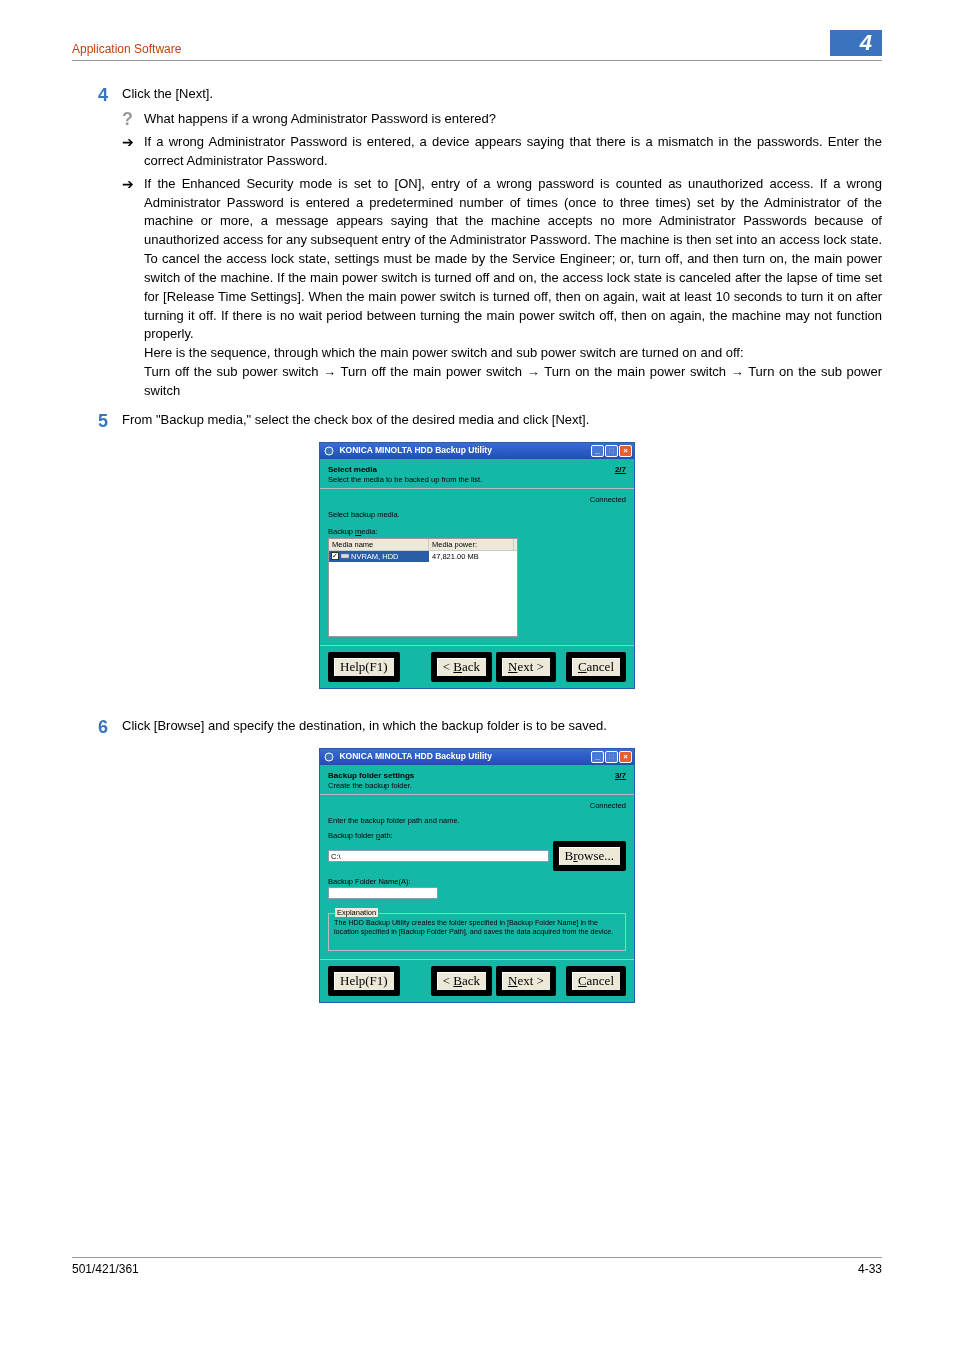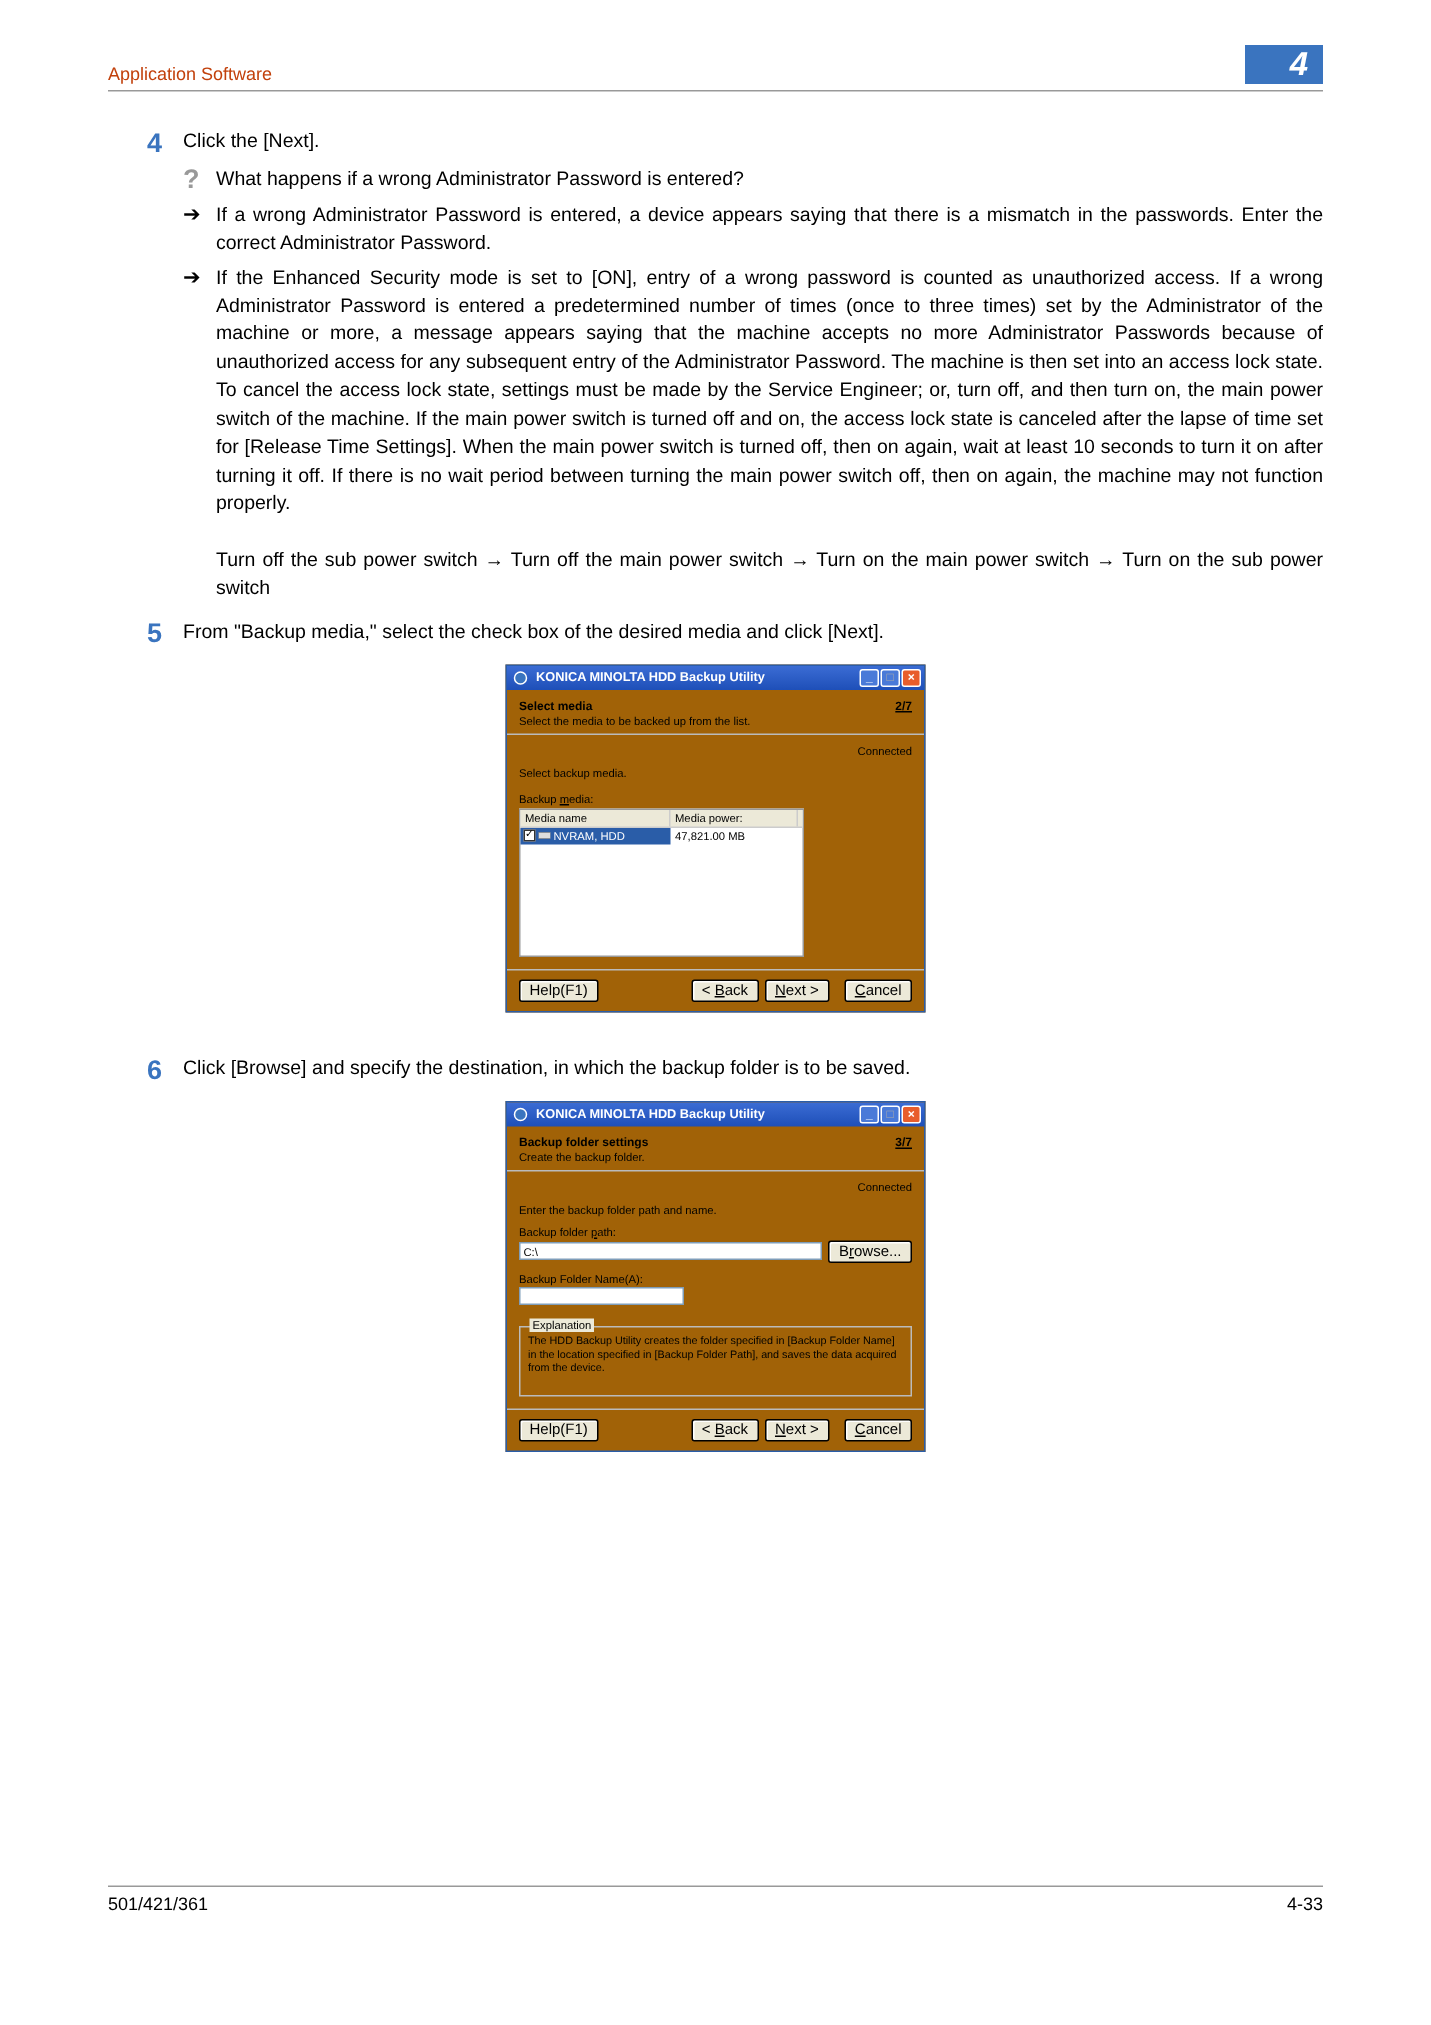--- a/index.html
+++ b/index.html
@@ -84,23 +84,23 @@
     color: #000;
     font-size: 14px;
     line-height: 1.2;
   }
   .screenshot-wrap {
     display: flex;
     justify-content: center;
     margin: 10px 0 28px 0;
   }
   .dialog {
-    width: 280px;
+    width: 316px;
     border: 1px solid #2a5da8;
-    background: #a16207;
+    background: #14b8a6;
     font-family: Tahoma, Arial, sans-serif;
     font-size: 8px;
   }
   .titlebar {
     background: linear-gradient(to bottom, #3b6cd4, #1e4fb8);
     color: #fff;
     display: flex;
     justify-content: space-between;
     align-items: center;
     padding: 2px 2px 2px 4px;
@@ -207,27 +207,28 @@
   .mr-size { padding: 1px 3px; }
   .dlg-buttons {
     border-top: 1px solid #bbb;
     padding: 6px 8px;
     display: flex;
     justify-content: space-between;
     align-items: center;
   }
   .win-btn {
     background: #ece9d8;
-    border: 1px solid #000000;
+    border: 6px solid #000000;
     border-radius: 2px;
-    font-size: 10px;
+    font-size: 13px;
     padding: 1px 6px;
     min-width: 40px;
     text-align: center;
     box-shadow: inset 1px 1px 0 #fff;
+    font-family: Liberation Serif, serif;
   }
   .btn-group-right {
     display: flex;
     gap: 4px;
   }
   .ul { text-decoration: underline; }
   .dlg3-body .field-label { font-size:7.5px; margin-top:6px; margin-bottom:1px; }
   .text-input {
     background: #fff;
     border: 1px solid #7f9db9;
@@ -288,21 +289,21 @@
 
   <div class="sub-row">
     <div class="sub-icon-col"><span class="arrow-icon">➔</span></div>
     <div class="sub-text">If a wrong Administrator Password is entered, a device appears saying that there is a mismatch in the passwords. Enter the correct Administrator Password.</div>
   </div>
 
   <div class="sub-row">
     <div class="sub-icon-col"><span class="arrow-icon">➔</span></div>
     <div class="sub-text">
       <span>If the Enhanced Security mode is set to [ON], entry of a wrong password is counted as unauthorized access. If a wrong Administrator Password is entered a predetermined number of times (once to three times) set by the Administrator of the machine or more, a message appears saying that the machine accepts no more Administrator Passwords because of unauthorized access for any subsequent entry of the Administrator Password. The machine is then set into an access lock state. To cancel the access lock state, settings must be made by the Service Engineer; or, turn off, and then turn on, the main power switch of the machine. If the main power switch is turned off and on, the access lock state is canceled after the lapse of time set for [Release Time Settings]. When the main power switch is turned off, then on again, wait at least 10 seconds to turn it on after turning it off. If there is no wait period between turning the main power switch off, then on again, the machine may not function properly.</span><br>
-      <br>
+      <span>Here is the sequence, through which the main power switch and sub power switch are turned on and off:</span><br>
       <span>Turn off the sub power switch → Turn off the main power switch → Turn on the main power switch → Turn on the sub power switch</span>
     </div>
   </div>
 
   <div class="step-row" style="margin-top:10px;">
     <div class="step-num-col"><span class="step-num">5</span></div>
     <div class="step-body">From "Backup media," select the check box of the desired media and click [Next].</div>
   </div>
 
   <div class="screenshot-wrap">

